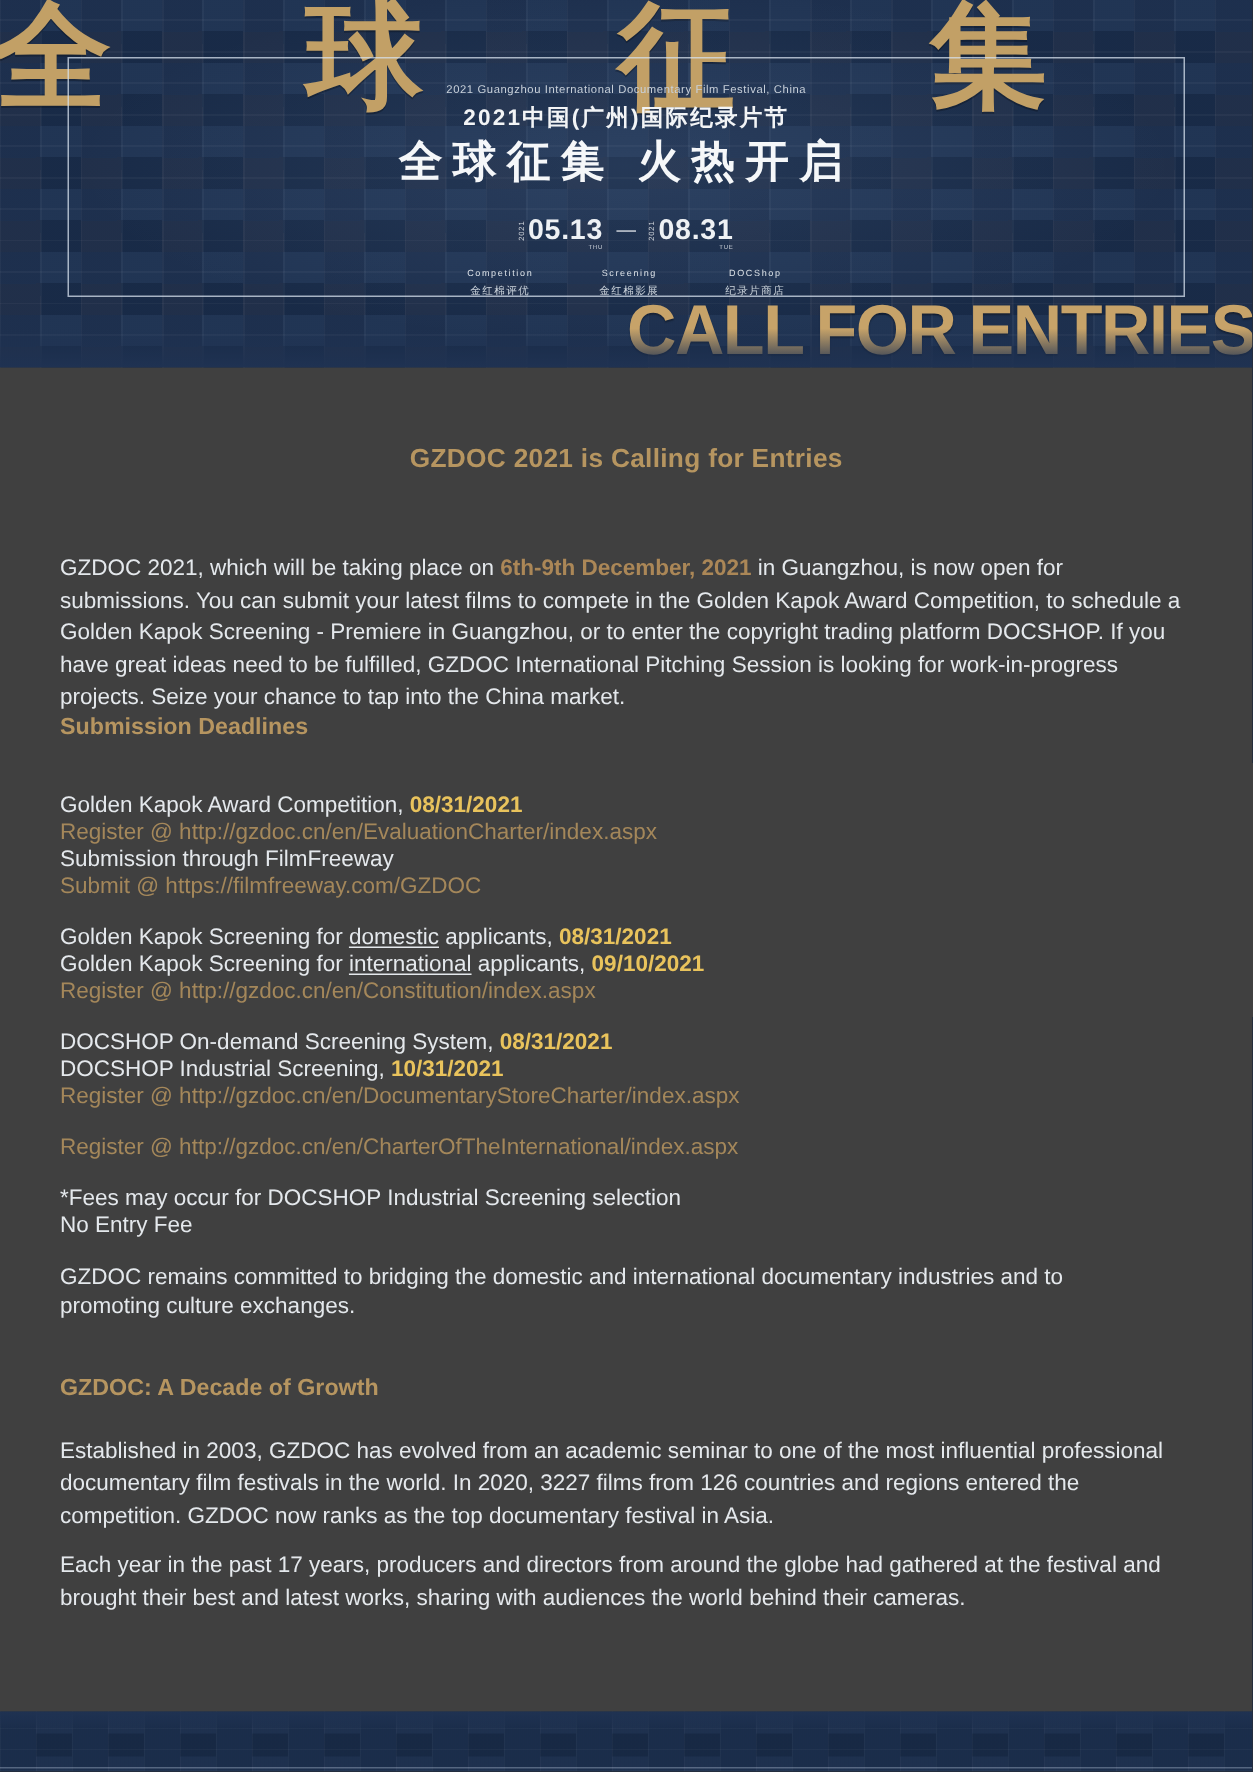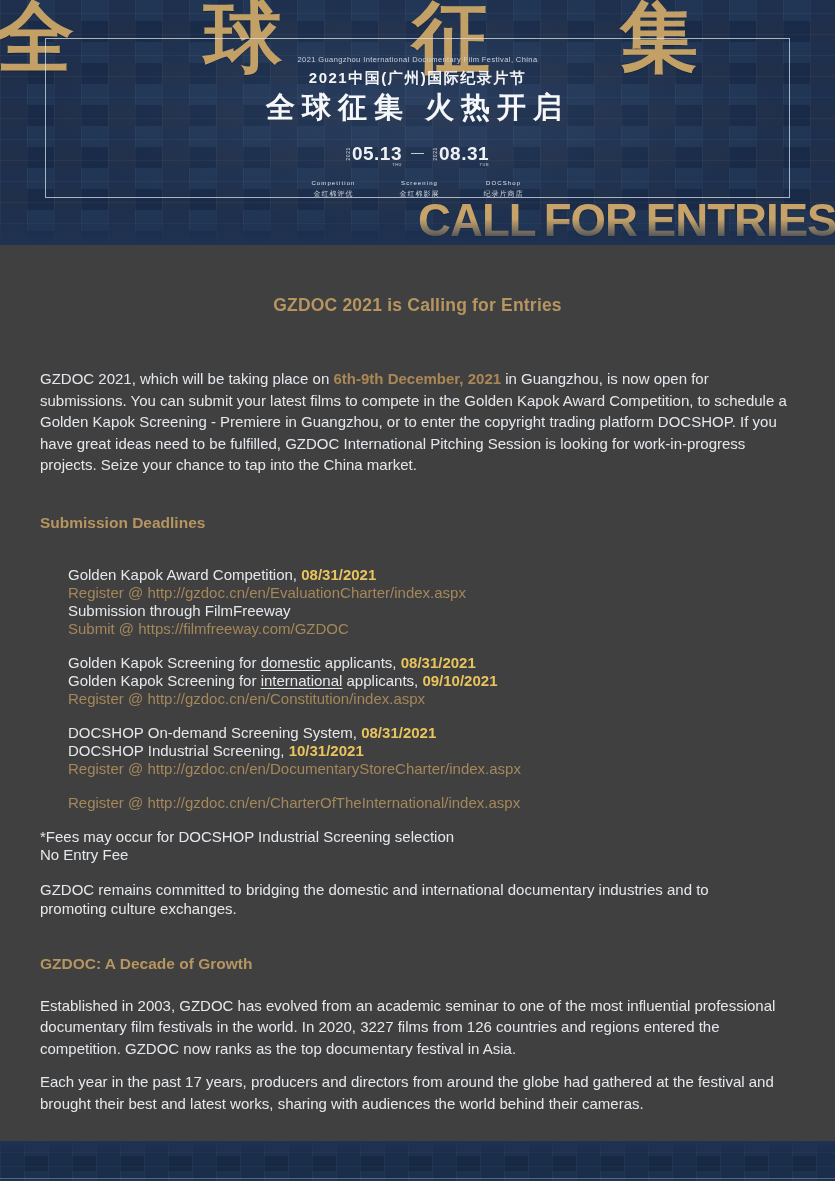--- a/index.html
+++ b/index.html
@@ -60,23 +60,23 @@
   }
 
   
   main { padding:0 40px; font-size:15px; }
   .doc-title {
     margin-top:50px; text-align:center;
     font-size:17.5px; font-weight:700; color:#b69560; letter-spacing:0.2px;
   }
   .intro { margin-top:52px; line-height:21.5px; color:#e4e8ec; }
   .hl-date { color:#ab8757; font-weight:700; }
-  .section-heading { margin-top:38px; font-size:15.5px; font-weight:700; color:#b69560; }
+  .section-heading { font-size:15.5px; font-weight:700; color:#b69560; }
   .deadlines { margin-top:34px; }
-  .dl-group { margin-bottom:16px;margin-left:28px; }
+  .dl-group { margin-bottom:16px; }
   .dl-line { line-height:18px; }
   .seg-text { color:#e4e8ec; }
   .seg-underline { color:#e4e8ec; text-decoration:underline; text-underline-offset:2px; }
   .seg-date { color:#e9c35c; font-weight:700; }
   .seg-link { color:#a4875a; cursor:pointer; }
   .notes { margin-top:1px; }
   .closing { margin-top:16px; line-height:19.5px; max-width:720px; }
   .growth-heading { margin-top:36px; }
   .growth-p { margin-top:22px; line-height:21.5px; }
   .growth-p + .growth-p { margin-top:12px; }

